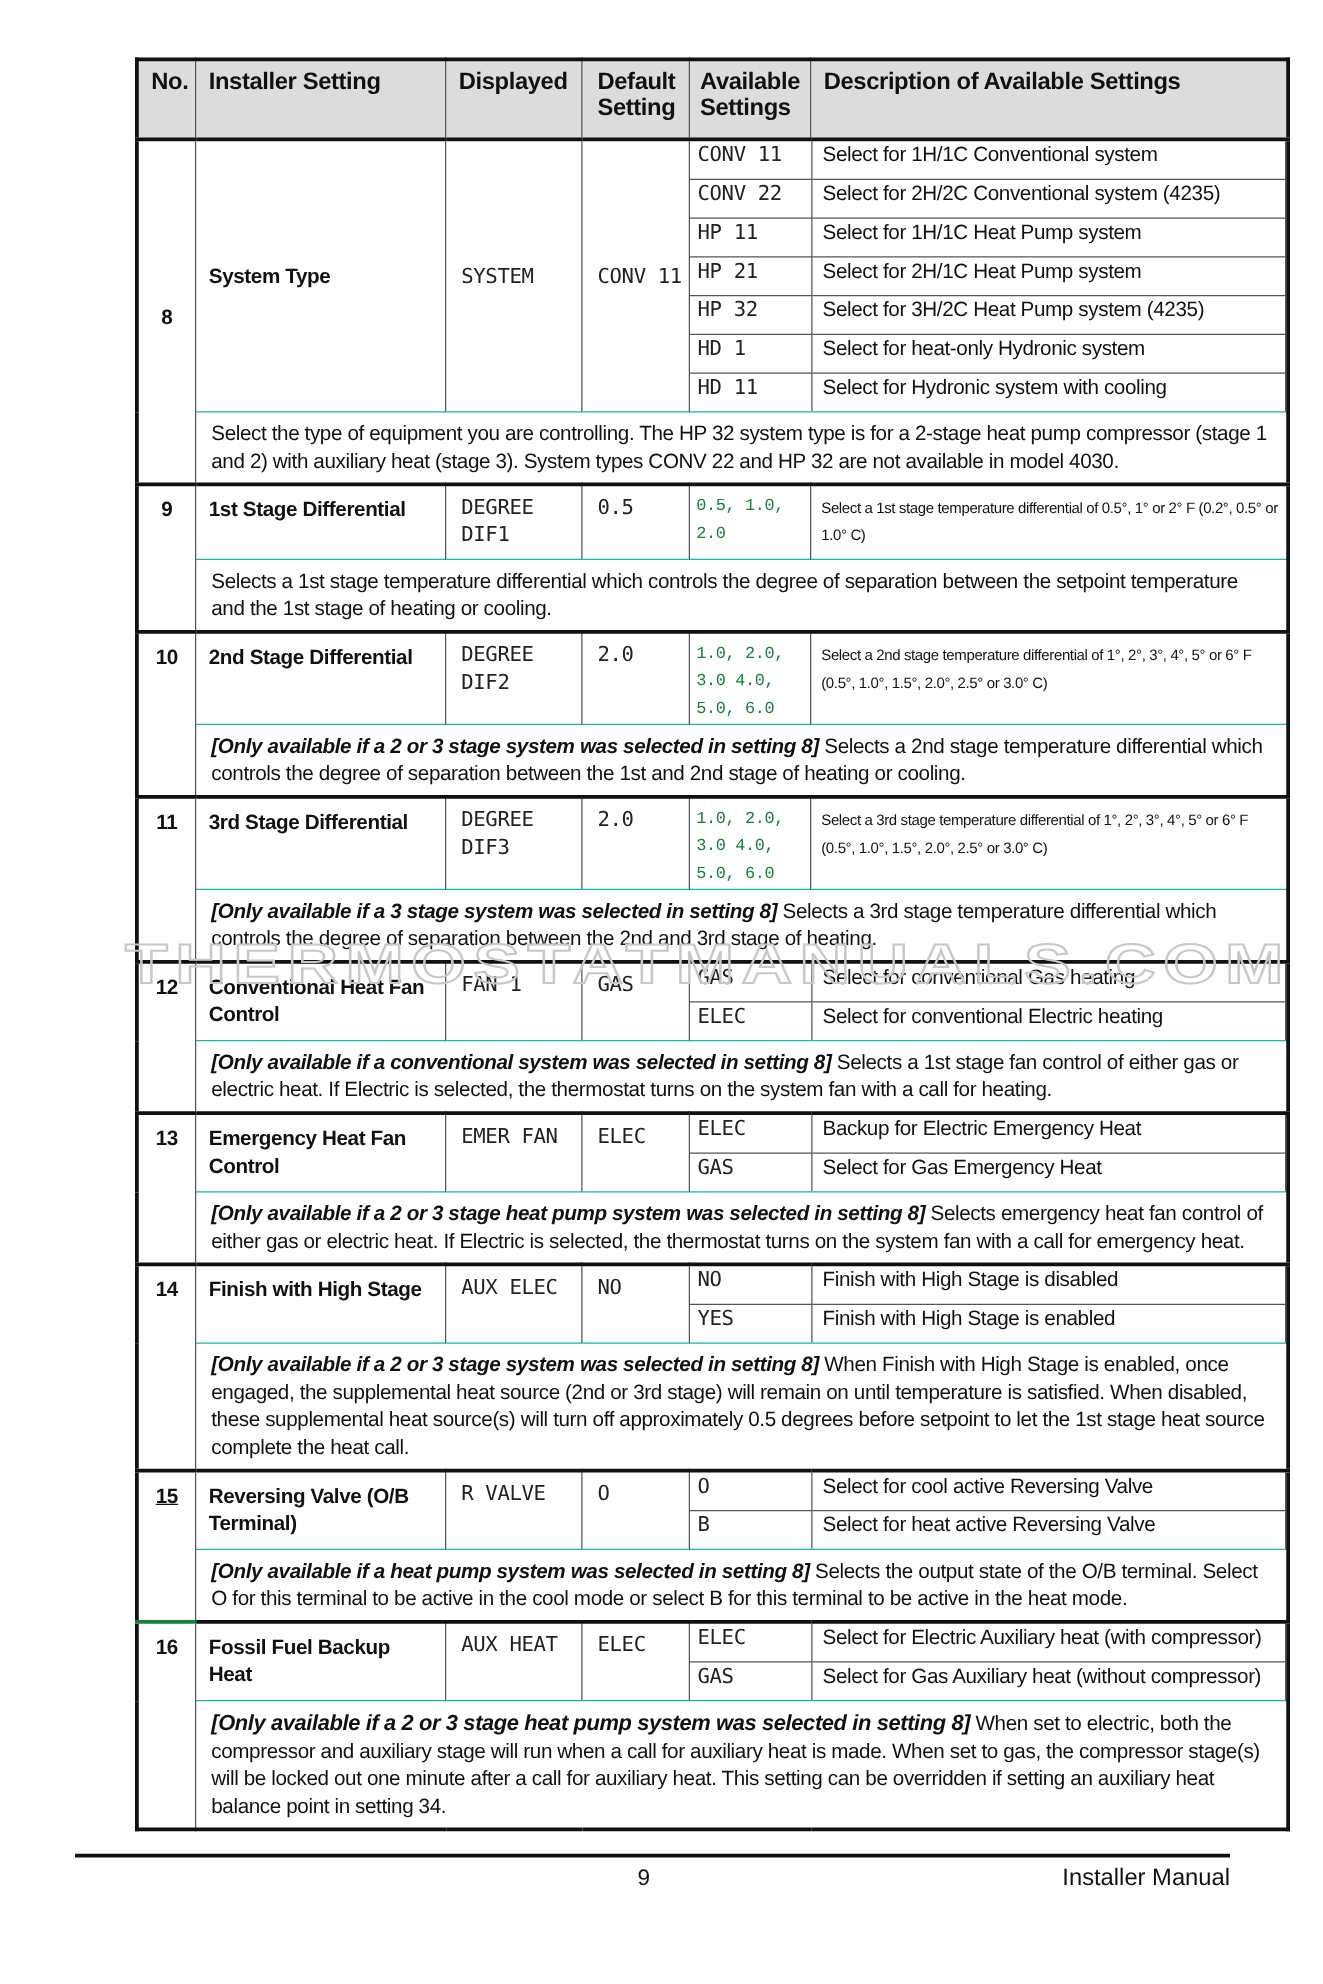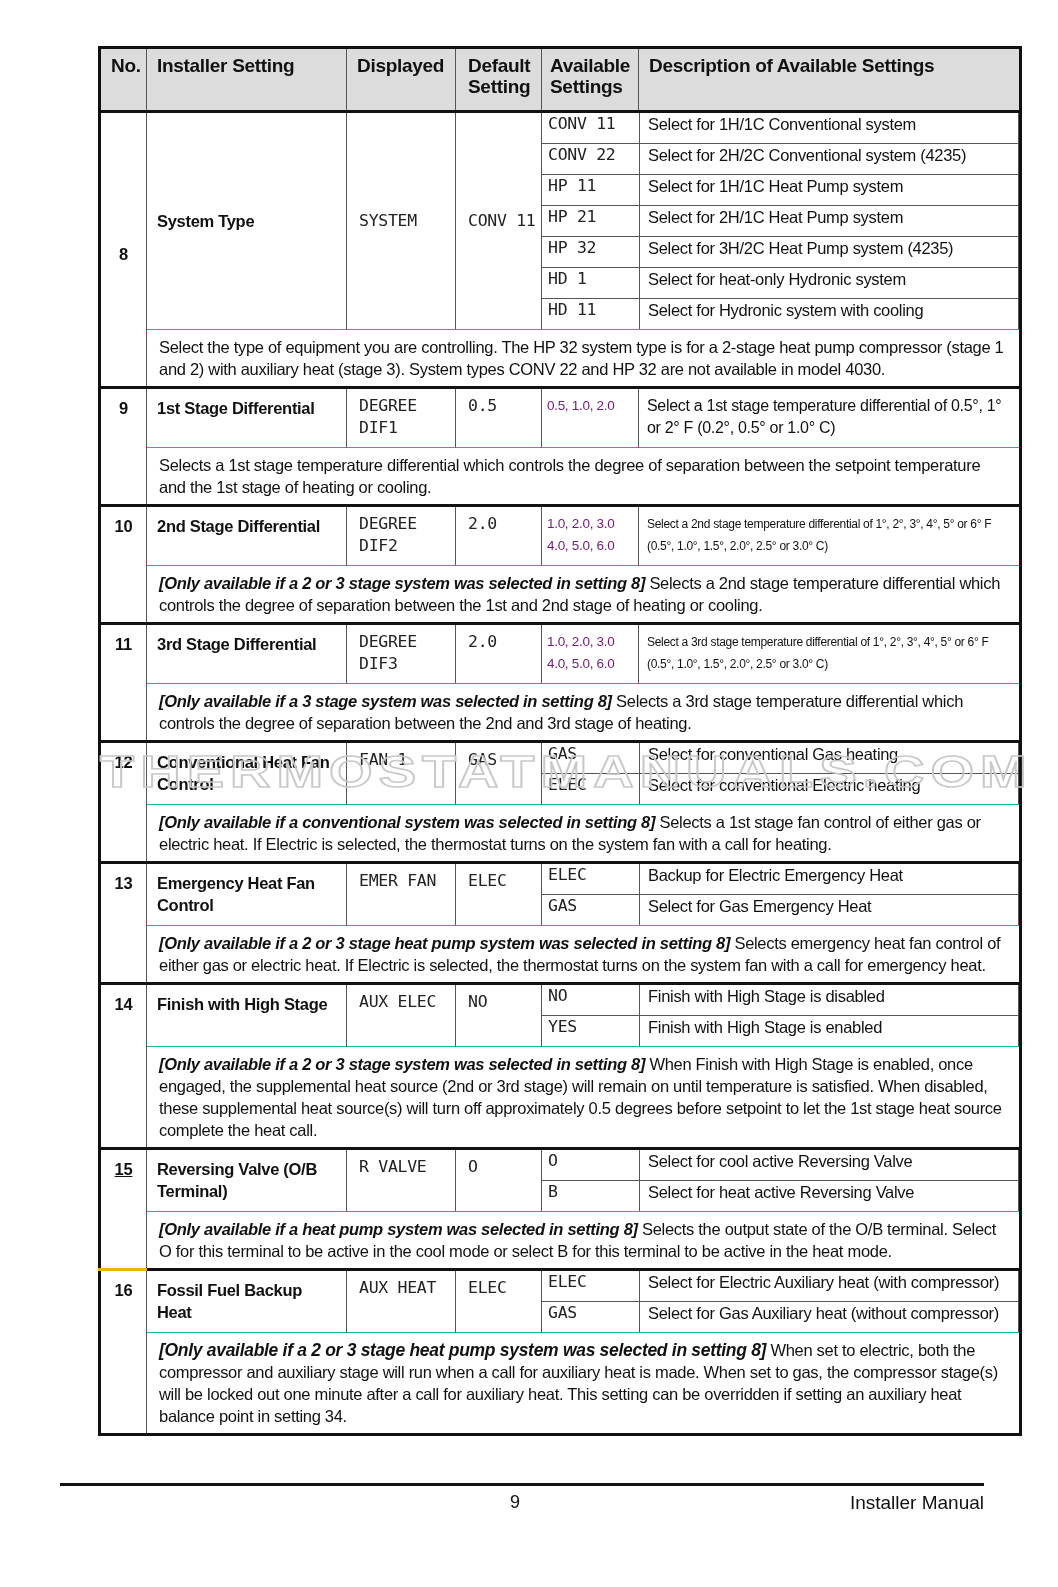--- a/index.html
+++ b/index.html
@@ -1,18 +1,18 @@
 <!DOCTYPE html>
 <html><head>
 <meta charset="utf-8">
 <style>
   html, body { margin: 0; padding: 0; background: #ffffff; }
   body { width: 1058px; height: 1587px; position: relative; overflow: hidden;
          font-family: "Liberation Sans", sans-serif; color: #111; }
-  .page { position: absolute; left: 66px; top: 46px; width: 924px; padding-left: 32px; }
+  .page { position: absolute; left: 76px; top: 46px; width: 924px; padding-left: 32px; }
   table.settings { width: 924px; border-collapse: collapse; border: 3px solid #111;
                    table-layout: fixed; font-stretch: condensed; }
   table.settings th { background: #dcdcdc; font-weight: bold; font-size: 19px;
                       text-align: left; vertical-align: top; padding: 6px 8px 0 10px;
                       line-height: 21px; height: 55px; border-right: 1px solid #555;
                       border-bottom: 3px solid #111; letter-spacing: -0.3px; }
   table.settings td { font-size: 16.5px; vertical-align: top; padding: 0; border-right: 1px solid #555;
                       line-height: 22px; letter-spacing: -0.3px; }
   .col-no { width: 47px; }
   .col-name { width: 200px; }
@@ -31,22 +31,22 @@
   .opt-table td { border: none; border-bottom: 1px solid #555; height: 30px; vertical-align: middle; padding: 0; }
   .opt-table tr:last-child td { border-bottom: none; }
   .opt-lcd { font-family: "DejaVu Sans Mono", monospace; font-size: 15px; padding-left: 6px !important;
              width: 91px; border-right: 1px solid #555 !important; color: #222; }
   .opt-desc { font-size: 16.5px; padding-left: 8px !important; }
   td.availcell { padding: 0 !important; vertical-align: top; border-right: none !important; }
   td.note { padding: 6px 12px 6px 12px !important; font-size: 16px; line-height: 22px; border-top: 1px solid #14b8a6;
             border-right: none !important; }
   td.note b i, .lead { font-weight: bold; font-style: italic; }
   tr.section-end td { border-bottom: 3px solid #111; }
-  .cell-desc { padding: 6px 6px 0 8px; font-size: 16px; line-height: 22px; }
-  .cell-lcd { font-family: Liberation Sans, sans-serif; font-size: 15px; padding: 6px 0 0 6px; color:#701a75; line-height: 22px; }
+  .cell-desc { padding: 6px 6px 0 8px; font-size: 12px; line-height: 22px; }
+  .cell-lcd { font-family: Liberation Mono, monospace; font-size: 15px; padding: 6px 0 0 6px; color:#15803d; line-height: 22px; }
   .small-desc { font-size: 12px; }
   .watermark { position: absolute; left: 100px; top: 745px; font-size: 56px; font-weight: bold;
                font-family: "Liberation Sans", sans-serif; color: transparent; letter-spacing: 6px;
                -webkit-text-stroke: 2px #c8c8c8; pointer-events: none; white-space: nowrap;
                transform: scaleY(0.8); transform-origin: left top; }
   .footer-rule { position: absolute; left: 60px; top: 1483px; width: 924px; height: 3px; background: #111; }
   .footer-page { position: absolute; left: 510px; top: 1492px; font-size: 18px; font-weight: normal; }
   .footer-title { position: absolute; right: 74px; top: 1492px; font-size: 19px; }
 </style>
 </head>
@@ -232,21 +232,21 @@
                 </tr>
         </tbody>
             </table>
       </td>
     </tr>
     <tr class="section-end">
       <td class="note" colspan="5"><span class="lead">[Only available if a 2 or 3 stage system was selected in setting 8]</span> <span>When Finish with High Stage is enabled, once engaged, the supplemental heat source (2nd or 3rd stage) will remain on until temperature is satisfied. When disabled, these supplemental heat source(s) will turn off approximately 0.5 degrees before setpoint to let the 1st stage heat source complete the heat call.</span></td>
     </tr>
 
     <tr>
-      <td class="num" rowspan="2" style="border-bottom:3px solid #eab308;text-decoration:underline;">15</td>
+      <td class="num" rowspan="2" style="border-bottom:3px solid #15803d;text-decoration:underline;">15</td>
       <td class="name">Reversing Valve (O/B Terminal)</td>
       <td class="lcd">R VALVE</td>
       <td class="lcd">O</td>
       <td class="availcell" colspan="2">
         <table class="opt-table">
           <tbody>
                 <tr>
                   <td class="opt-lcd">O</td>
                   <td class="opt-desc">Select for cool active Reversing Valve</td>
                 </tr>

